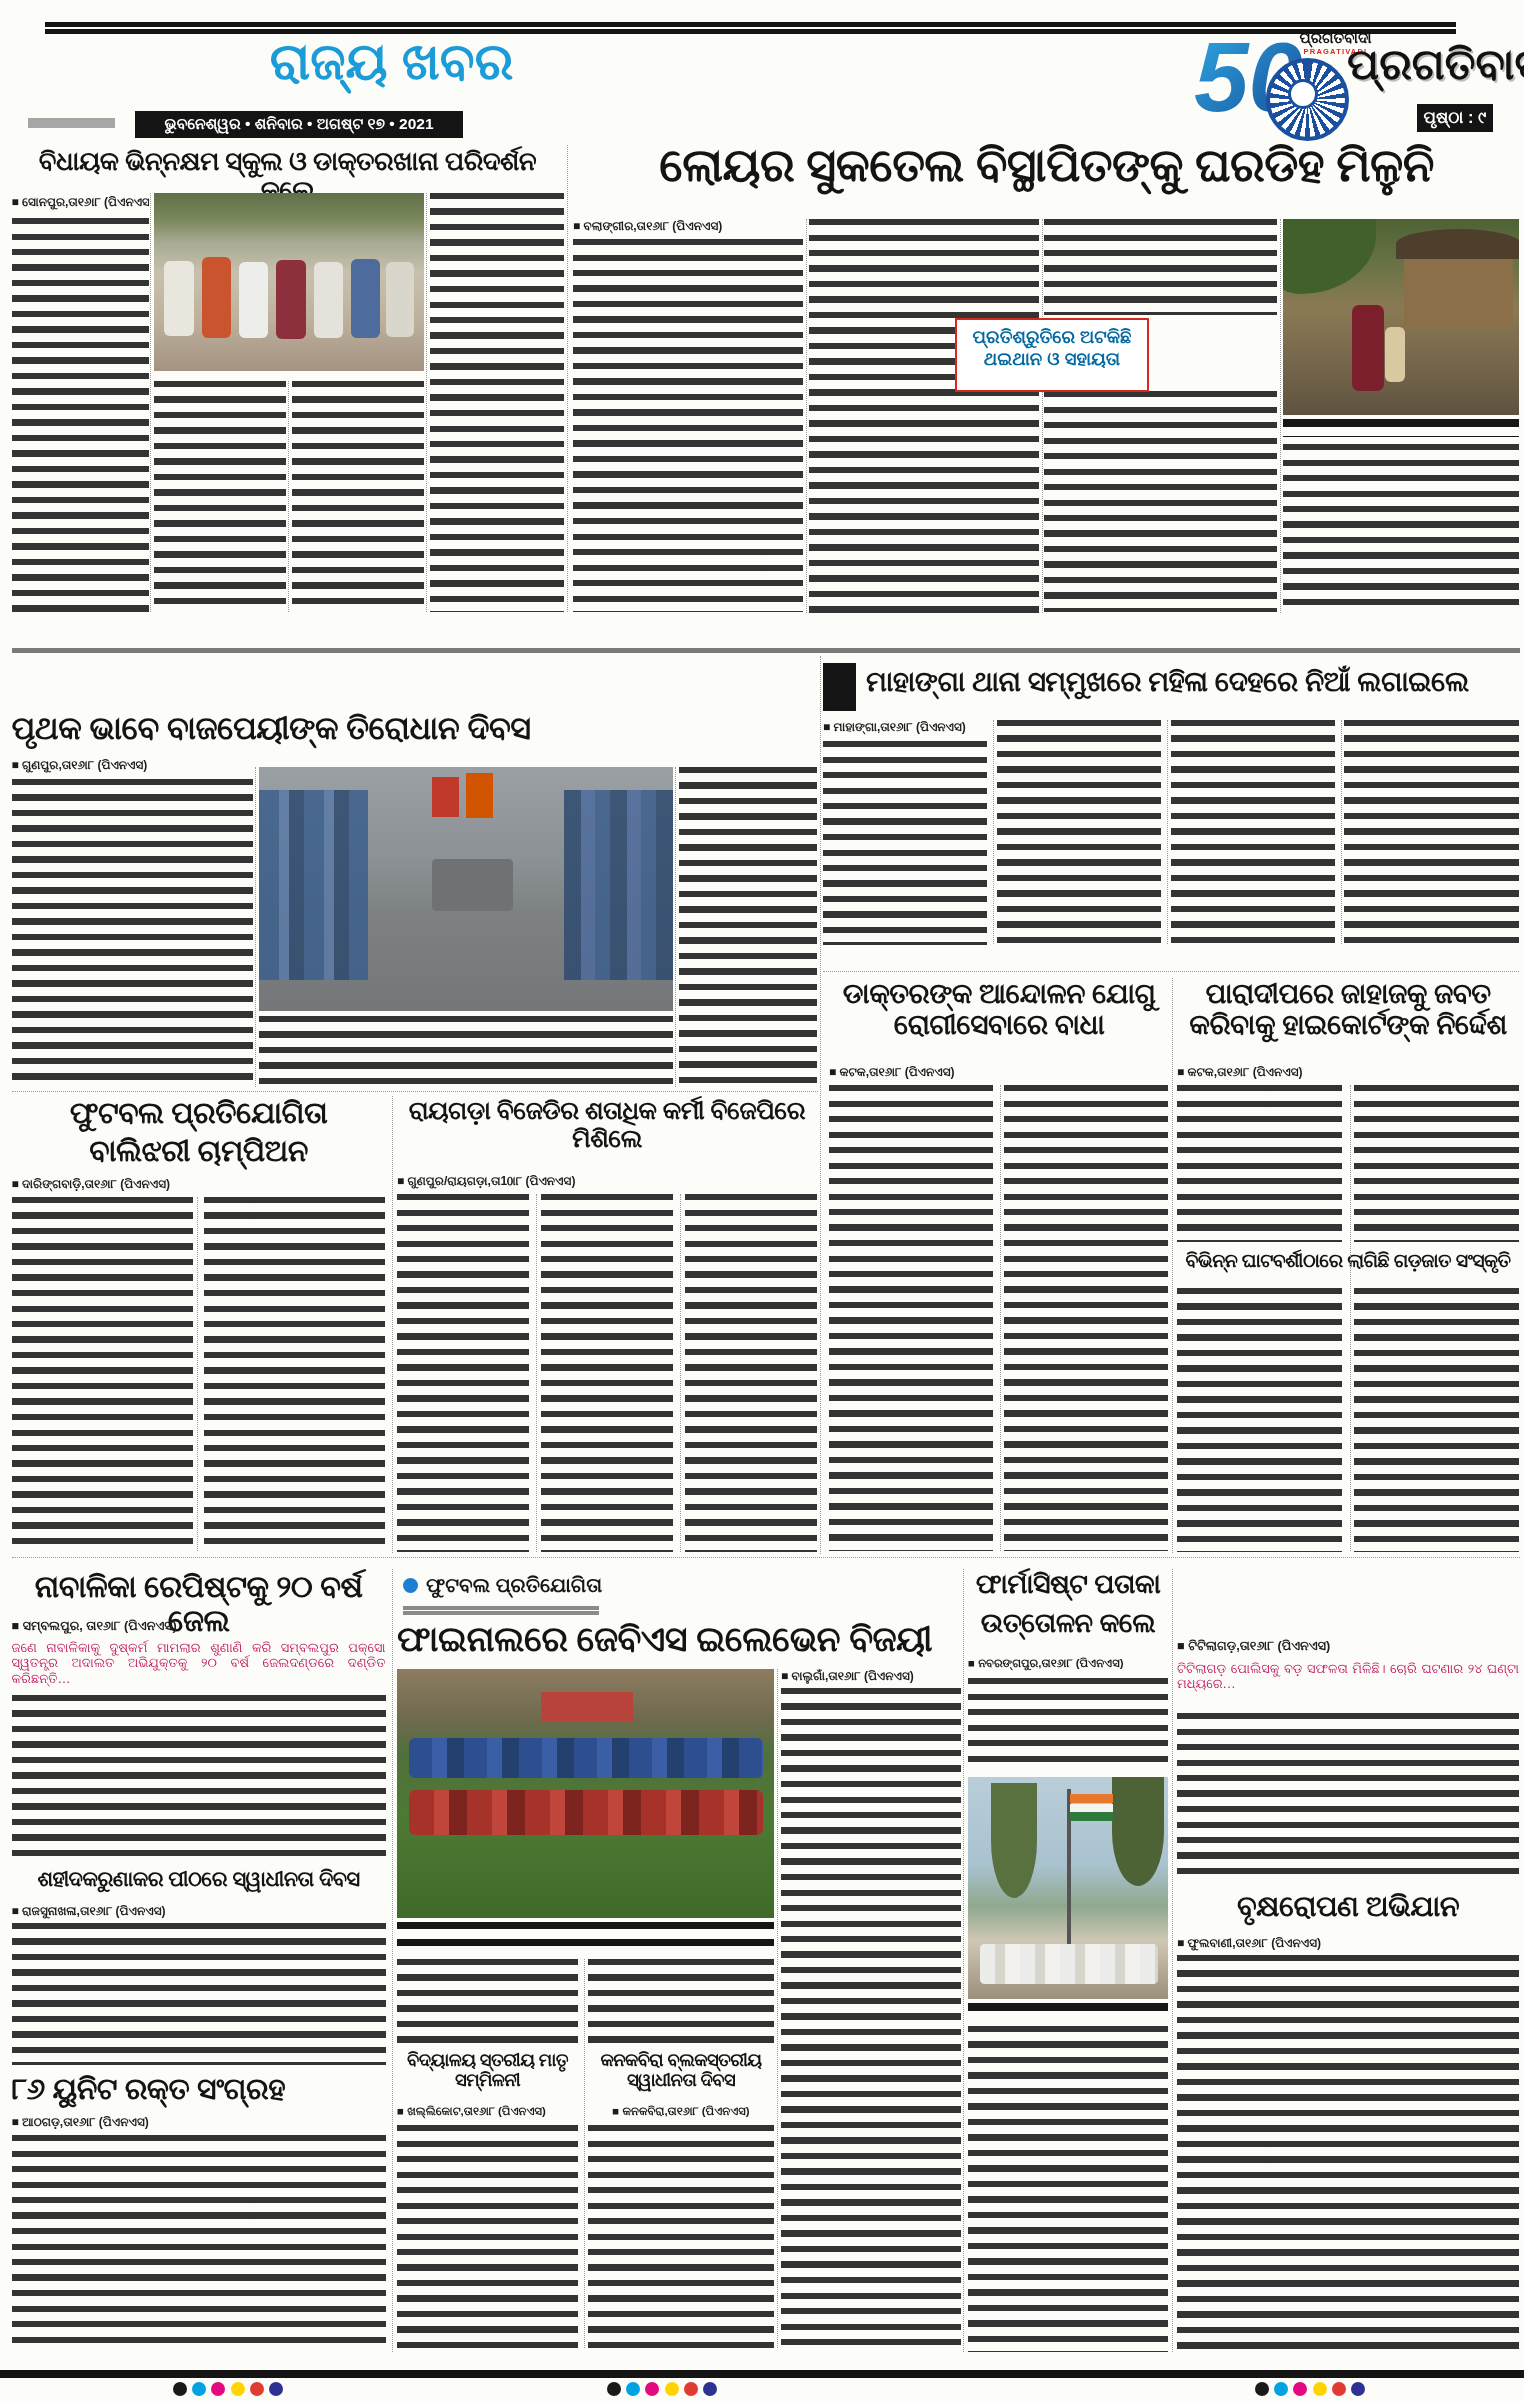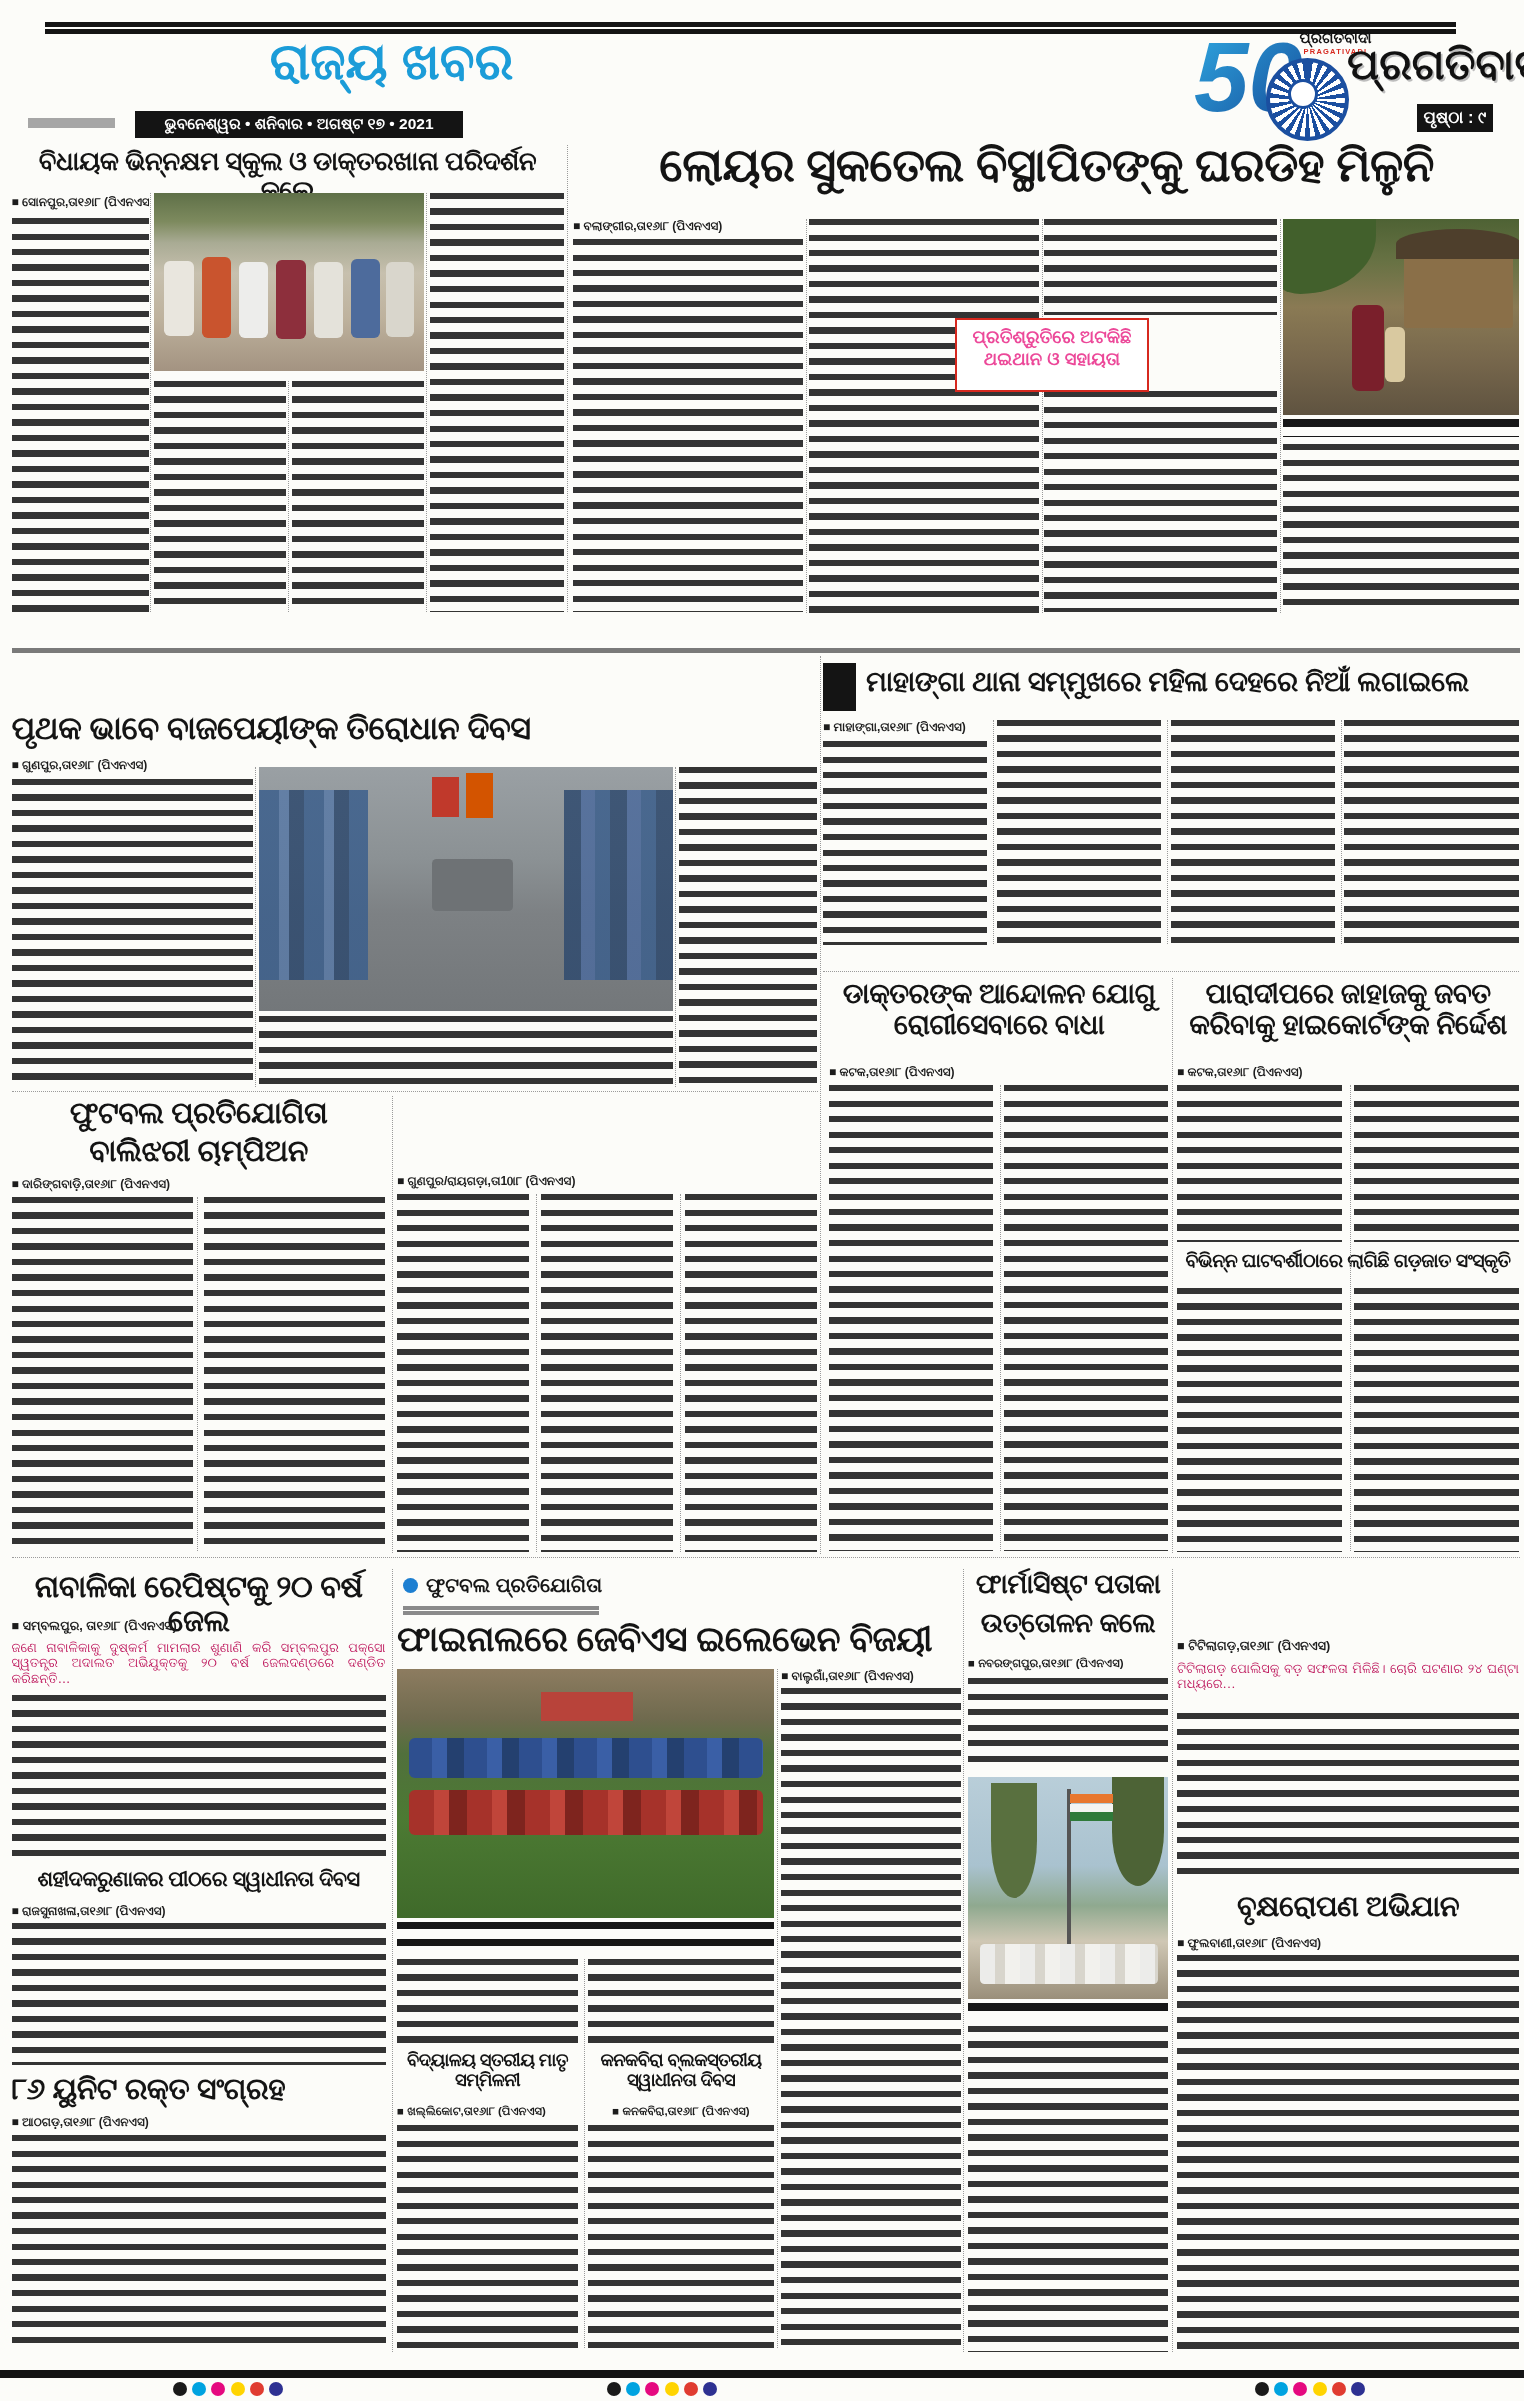--- a/index.html
+++ b/index.html
@@ -25,21 +25,21 @@
       rgba(10,10,10,.95) 0px, rgba(10,10,10,.95) 7.5px,
       transparent 7.5px, transparent 16.7px);
   }
   .vdot{border-left:1.2px dotted #9b9b9b;width:0;}
   .hdot{border-top:1.2px dotted #9b9b9b;height:0;}
   .hbar{background:#7a7a7a;}
   .blackbar{background:#141414;color:#ffffff;}
   .photo{overflow:hidden;background:#b9b3a6;}
   .ph-layer{position:absolute;left:0;top:0;right:0;bottom:0;}
   .strip-head{display:flex;align-items:center;justify-content:center;}
-  .redbox{background:#ffffff;border:2.3px solid #d6281e;color:#ec4899;
+  .redbox{background:#ffffff;border:2.3px solid #d6281e;color:#0369a1;
     font-weight:700;text-align:center;line-height:1.25;}
   .kicker{display:flex;align-items:center;gap:8px;font-weight:700;}
   .kicker .dot{width:15px;height:15px;border-radius:50%;display:inline-block;}
   .pdot{width:14px;height:14px;border-radius:50%;display:inline-block;margin-right:5.2px;}
   .masthead-big{font-weight:900;color:#111;text-shadow:1.7px 1.7px 0 #bdbdbd;}
   .fifty{font-weight:900;font-style:italic;
     background:linear-gradient(135deg,#2fa8e1,#123f8f);
     -webkit-background-clip:text;background-clip:text;color:transparent;}
   .wheel{border-radius:50%;border:4px solid #1b4fa0;
     background:repeating-conic-gradient(#1b4fa0 0deg 8deg,#ffffff 8deg 16deg);}
@@ -160,20 +160,21 @@
   <div class="abs hdot" style="left:823px;top:971px;width:696px;"></div>
 
   <div class="abs hl center" style="left:11.5px;top:1096px;width:374px;height:35px;font-size:30px;">ଫୁଟବଲ ପ୍ରତିଯୋଗିତା</div>
   <div class="abs hl center" style="left:11.5px;top:1134px;width:374px;height:35px;font-size:30px;">ବାଲିଝରୀ ଚାମ୍ପିଅନ</div>
   <div class="abs byline" style="left:11.5px;top:1177px;width:230px;height:15px;font-size:12px;">■ ଦାରିଙ୍ଗବାଡ଼ି,ତା୧୬ା୮ (ପିଏନଏସ)</div>
   <div class="abs greek" style="left:11.5px;top:1197px;width:181px;height:354px;"></div>
   <div class="abs greek" style="left:204px;top:1197px;width:181px;height:354px;"></div>
   <div class="abs vdot" style="left:197px;top:1197px;height:354px;"></div>
   <div class="abs vdot" style="left:392px;top:1096px;height:457px;"></div>
 
+  <div class="abs hl center" style="left:397px;top:1096px;width:420px;height:67px;font-size:25px;">ରାୟଗଡ଼ା ବିଜେଡିର ଶତାଧିକ କର୍ମୀ ବିଜେପିରେ ମିଶିଲେ</div>
   <div class="abs byline" style="left:397px;top:1174px;width:259px;height:15px;font-size:12px;">■ ଗୁଣପୁର/ରାୟଗଡ଼ା,ତା10ା୮ (ପିଏନଏସ)</div>
   <div class="abs greek" style="left:397px;top:1194px;width:132px;height:358px;"></div>
   <div class="abs greek" style="left:541px;top:1194px;width:132px;height:358px;"></div>
   <div class="abs greek" style="left:685px;top:1194px;width:132px;height:358px;"></div>
   <div class="abs vdot" style="left:536px;top:1194px;height:358px;"></div>
   <div class="abs vdot" style="left:680px;top:1194px;height:358px;"></div>
 
   <div class="abs hl center" style="left:829px;top:978px;width:340px;height:76px;font-size:28px;">ଡାକ୍ତରଙ୍କ ଆନ୍ଦୋଳନ ଯୋଗୁ ରୋଗୀସେବାରେ ବାଧା</div>
   <div class="abs byline" style="left:829px;top:1065px;width:201px;height:15px;font-size:12px;">■ କଟକ,ତା୧୬ା୮ (ପିଏନଏସ)</div>
   <div class="abs greek" style="left:829px;top:1085px;width:164px;height:466px;"></div>

